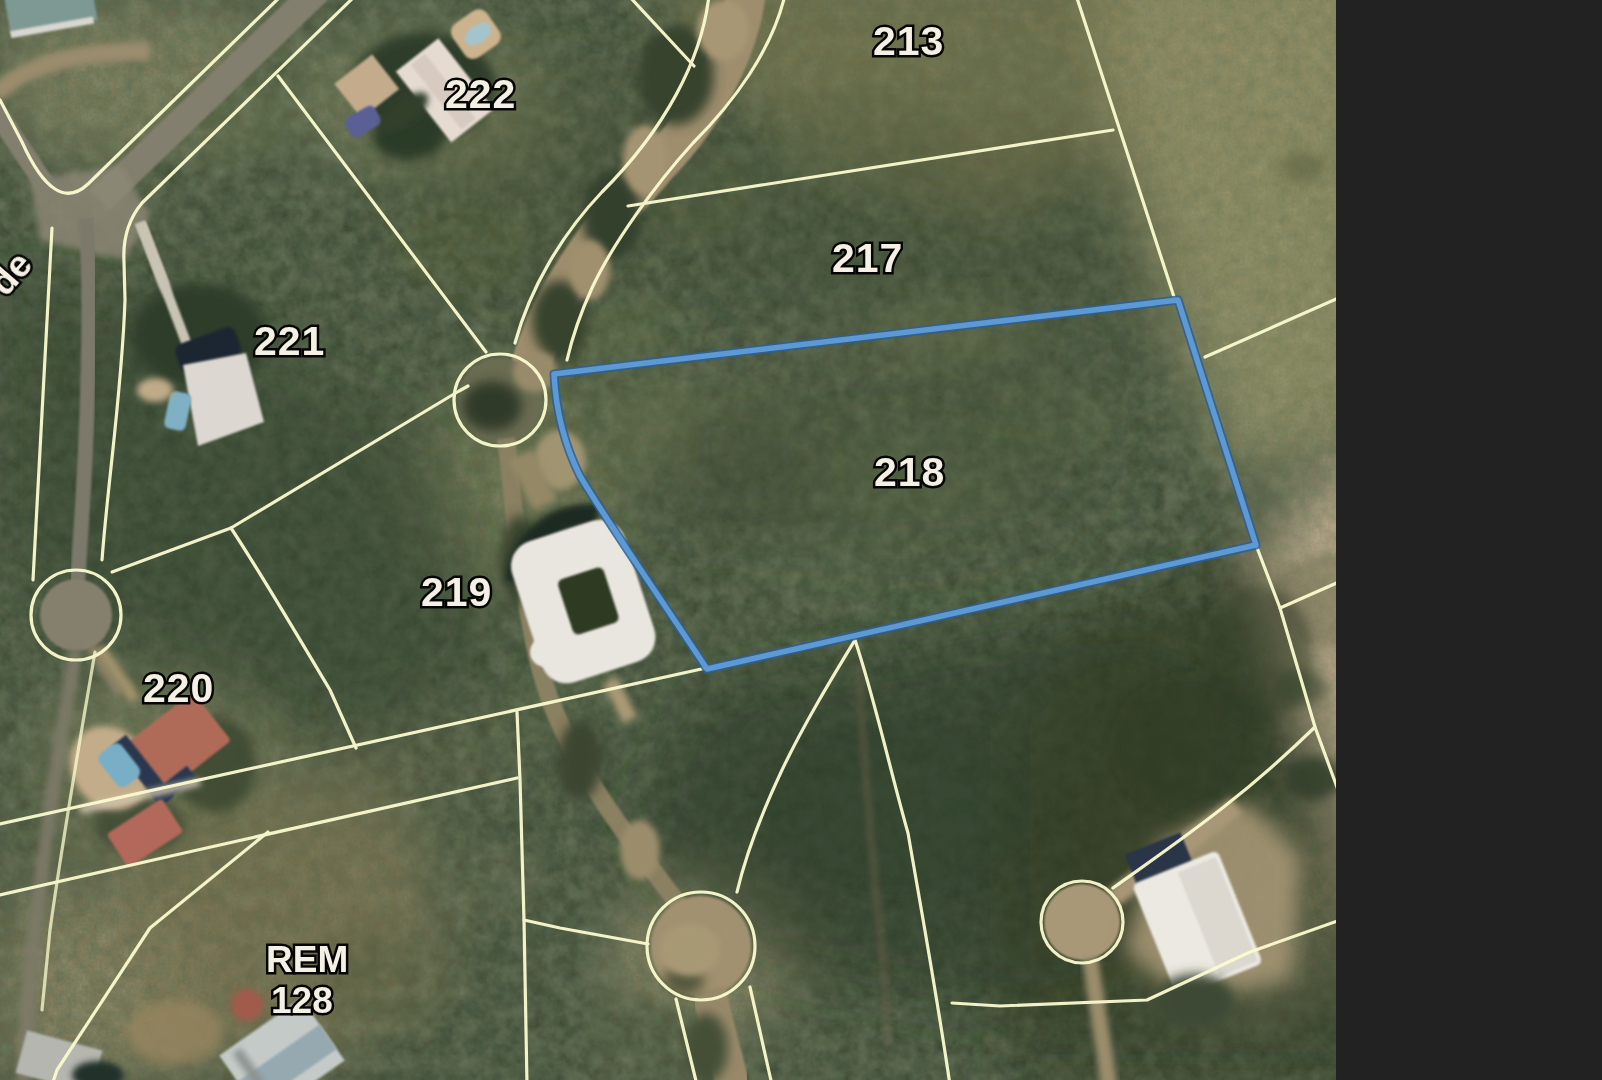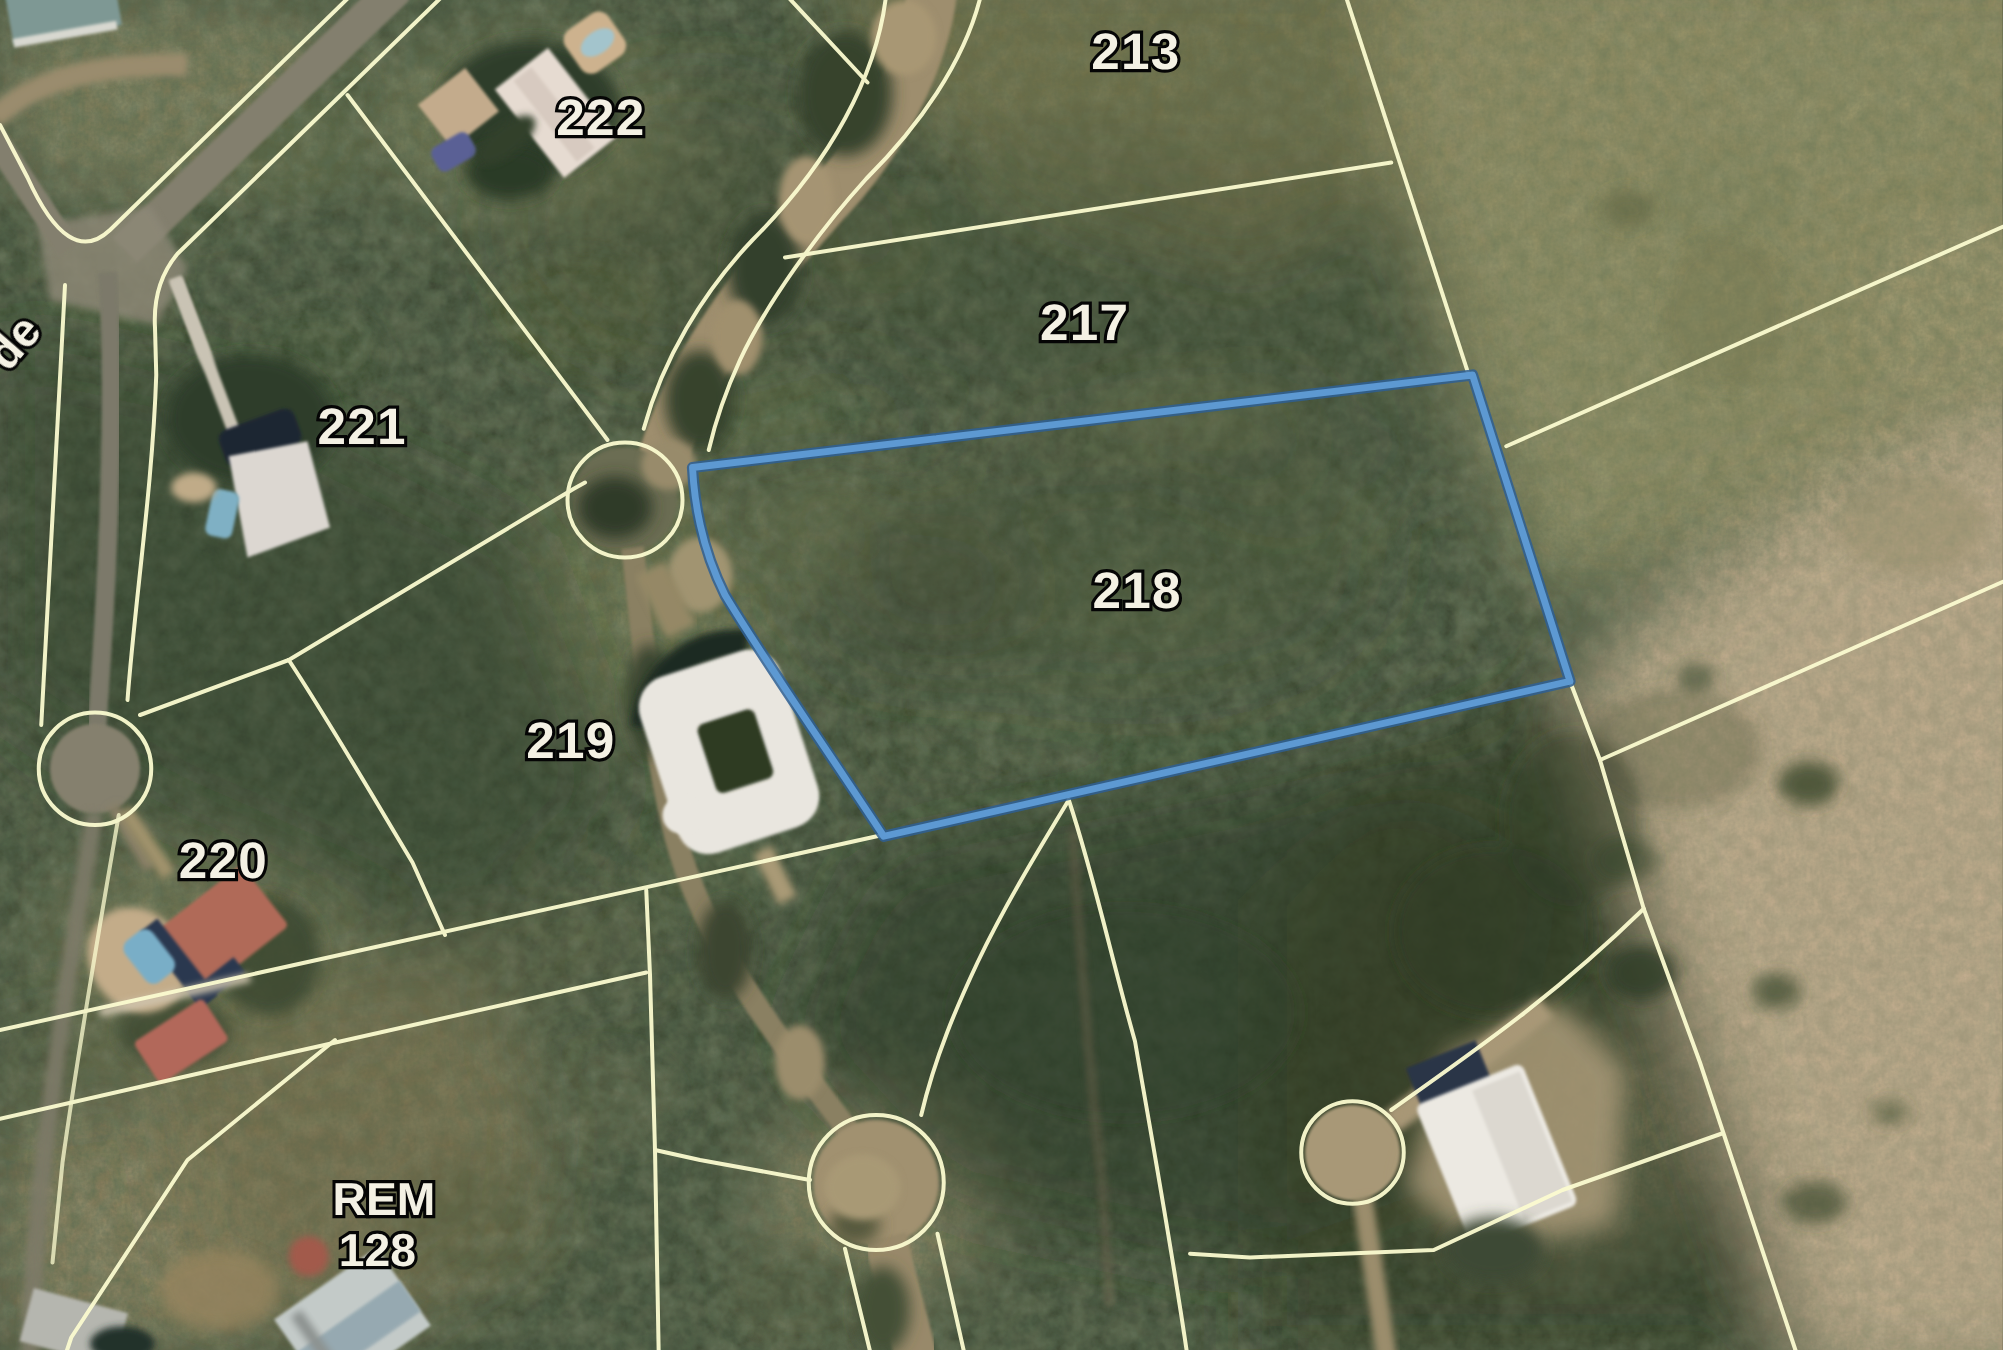--- a/index.html
+++ b/index.html
@@ -1,16 +1,16 @@
 <!DOCTYPE html>
 <html><head>
 <meta charset="utf-8">
 <style>
 html,body{margin:0;padding:0;background:#222;}
-#map{position:relative;width:1602px;height:1080px;overflow:hidden;font-family:"Liberation Sans",sans-serif;}
+#map{position:relative;width:1336px;height:1080px;overflow:hidden;font-family:"Liberation Sans",sans-serif;}
 svg{display:block}
 .lbl{font-family:"Liberation Sans",sans-serif;font-weight:bold;font-size:41px;fill:#f4f1e4;stroke:#050505;stroke-width:5px;paint-order:stroke;letter-spacing:1px}
 .lbl2{font-family:"Liberation Sans",sans-serif;font-weight:bold;font-size:37px;fill:#f4f1e4;stroke:#050505;stroke-width:5px;paint-order:stroke;}
 </style>
 </head>
 <body>
 
 <div id="map">
 <svg width="1602" height="1080" viewBox="0 0 1602 1080">
 <defs>

